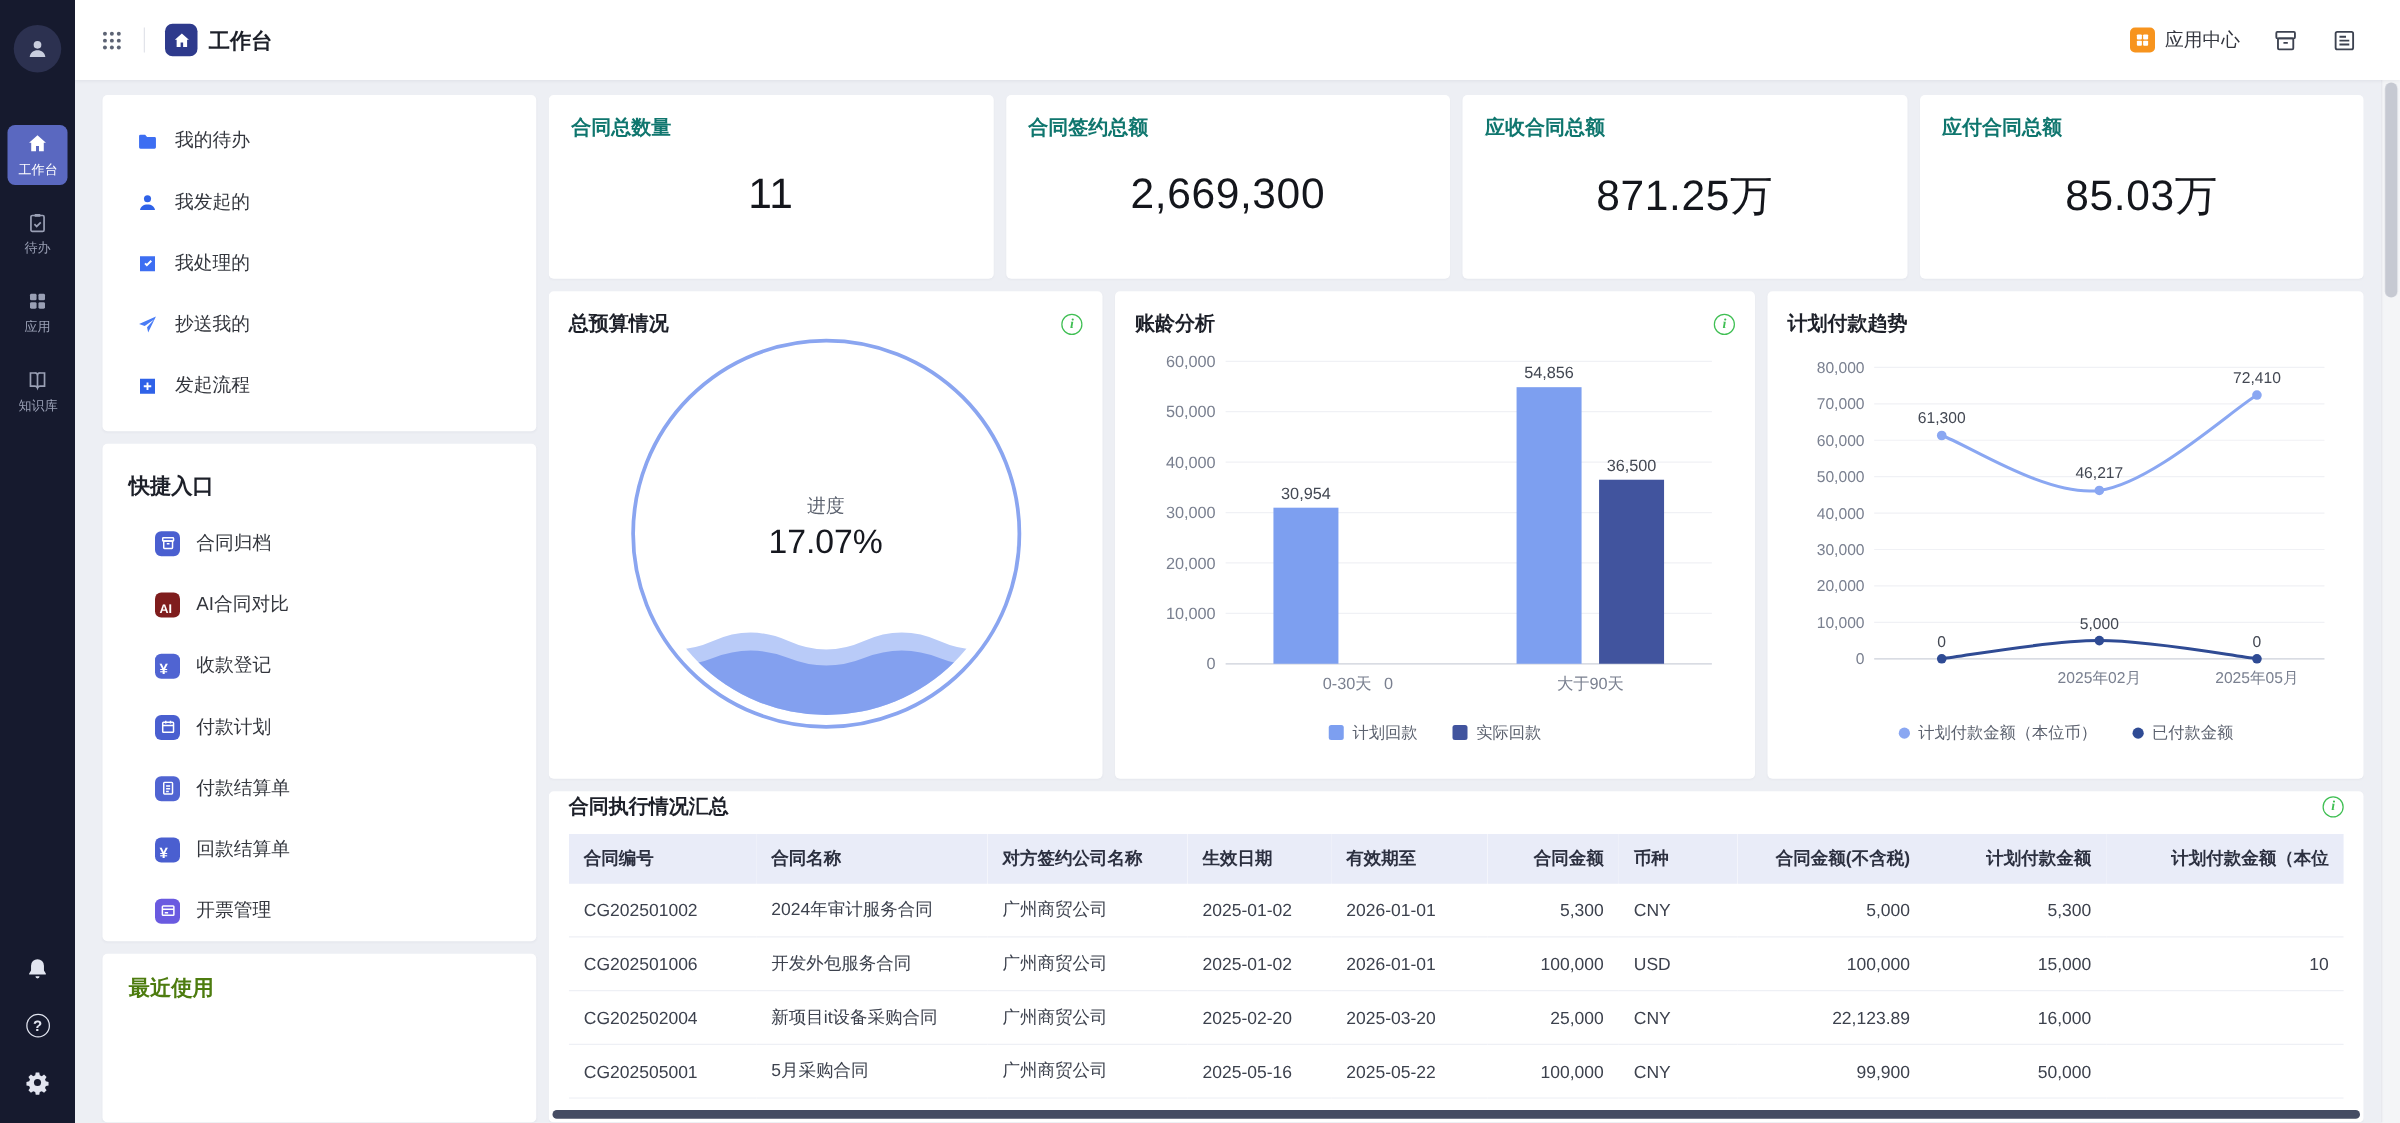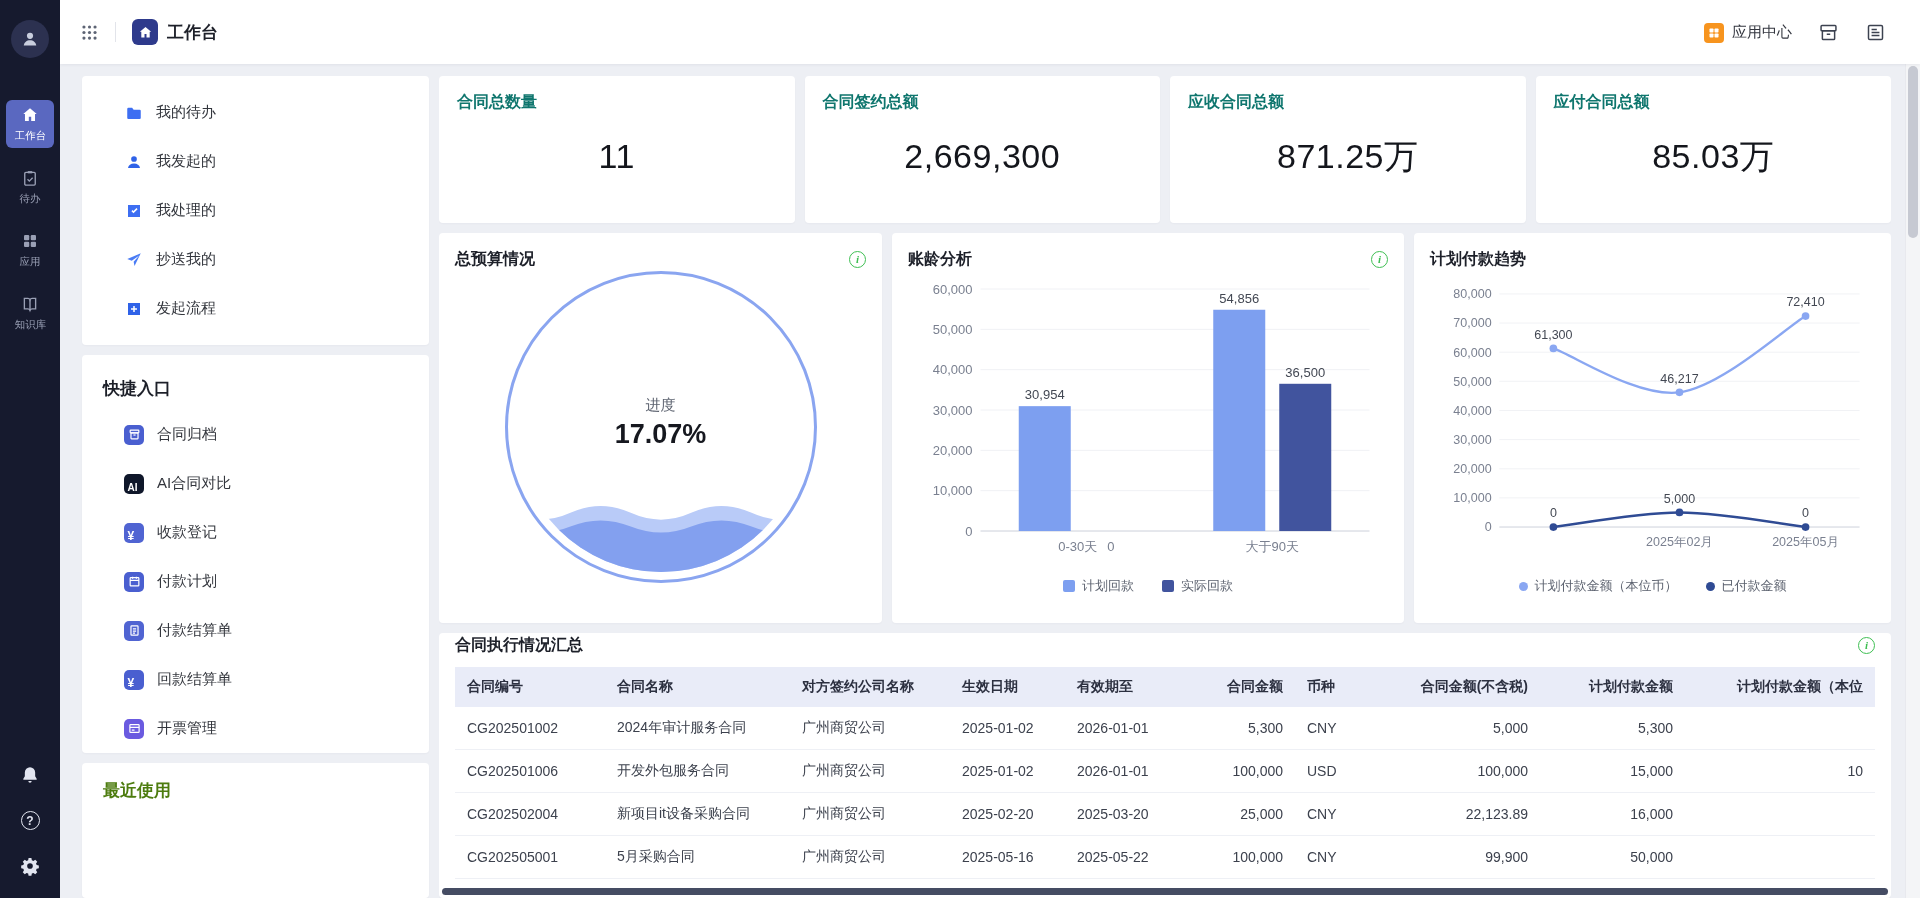--- a/index.html
+++ b/index.html
@@ -21,34 +21,34 @@
   .q-circle{width:19px;height:19px;border:1.7px solid #e2e5f0;border-radius:50%;font-size:12px;font-weight:700;display:flex;align-items:center;justify-content:center;cursor:pointer}
 
   
   .main-col{flex:1;display:flex;flex-direction:column;min-width:0}
   .header{height:64px;background:#fff;display:flex;align-items:center;padding:0 34px 0 20px;flex-shrink:0;box-shadow:0 1px 3px rgba(20,24,48,.06);position:relative;z-index:4}
   .hdr-grid{width:19px;height:19px;color:#5d6474;cursor:pointer}
   .hdr-divider{width:1px;height:20px;background:#e2e4ea;margin:0 16px}
   .home-badge{width:26px;height:26px;border-radius:6px;background:#2e3a8c;display:flex;align-items:center;justify-content:center;margin-right:9px}
   .home-badge .icon{width:15px;height:15px;color:#fff}
   .page-title{font-size:17px;font-weight:700;color:#1d2029}
-  .hdr-right{margin-left:auto;display:flex;align-items:flex-end;gap:26px}
+  .hdr-right{margin-left:auto;display:flex;align-items:center;gap:26px}
   .app-center{display:flex;align-items:center;gap:8px;cursor:pointer}
   .ac-icon{width:20px;height:20px;border-radius:4px;background:#f7941e;display:flex;align-items:center;justify-content:center}
   .ac-icon .icon{width:12px;height:12px;color:#fff}
   .ac-label{font-size:15px;color:#33363f}
   .hdr-ico{width:21px;height:21px;color:#3c4250;cursor:pointer}
 
   
   .content{flex:1;display:flex;gap:10px;padding:12px 29px 0 22px;overflow:hidden}
   .card{background:#fff;border-radius:4px;box-shadow:0 1px 2px rgba(25,30,60,.03)}
 
   
   .left-panel{width:347px;flex-shrink:0;display:flex;flex-direction:column;gap:10px}
-  .menu-card{padding:12px 16px}
+  .menu-card{padding:12px 0}
   .menu-item{height:49px;display:flex;align-items:center;gap:13px;padding-left:27px;font-size:15px;color:#33363d;cursor:pointer}
   .menu-item .icon{width:18px;height:18px}
   .quick-card{padding:14px 0 0}
   .quick-title{font-size:17px;font-weight:700;color:#1d2029;padding:8px 0 10px 21px}
   .quick-item{height:49px;display:flex;align-items:center;gap:13px;padding-left:42px;font-size:15px;color:#33363d;cursor:pointer}
   .qicon{width:20px;height:20px;border-radius:5px;display:flex;align-items:center;justify-content:center;flex-shrink:0}
   .qicon .icon{width:13px;height:13px;color:#fff}
   .q-txt{color:#fff;font-size:10px;font-weight:700;line-height:1}
   .recent-card{flex:1;min-height:40px;padding:16px 0 0 21px;overflow:hidden}
   .recent-title{font-size:17px;font-weight:700;color:#4d7c0f}
@@ -67,21 +67,21 @@
   .line-card{flex:1;min-width:0}
   .card-head{display:flex;align-items:center;justify-content:space-between;height:24px}
   .card-title{font-size:16px;font-weight:700;color:#1d2029}
   .info-dot{width:17px;height:17px;border:1.5px solid #3fbf53;color:#3fbf53;border-radius:50%;font-size:11px;font-weight:700;display:flex;align-items:center;justify-content:center;cursor:pointer;font-family:"Liberation Serif",serif;font-style:italic}
 
   .gauge-wrap{flex:1;display:flex;align-items:flex-start;justify-content:center}
   .gauge{width:312px;height:312px;border-radius:50%;border:3px solid #8aa5f0;position:relative}
   .gauge svg{position:absolute;inset:2px;width:calc(100% - 4px);height:calc(100% - 4px)}
   .gauge-text{position:absolute;left:0;right:0;top:50%;transform:translateY(-58%);text-align:center}
   .gauge-label{font-size:15px;color:#5c626f;margin-bottom:4px}
-  .gauge-value{font-size:27px;font-weight:700;color:#16181f}
+  .gauge-value{font-size:27px;font-weight:400;color:#16181f}
 
   .chart-svg{width:100%;height:300px;margin-top:2px}
   .tk{font-size:13px;fill:#7a8090}
   .vl{font-size:13px;fill:#434853}
   .legend{display:flex;justify-content:center;gap:28px;margin-top:4px;font-size:13px;color:#5c626f}
   .lg-item{display:flex;align-items:center;gap:7px;cursor:pointer}
   .sw{width:12px;height:12px;border-radius:2px;display:inline-block}
   .dot{width:9px;height:9px;border-radius:50%;display:inline-block}
 
   
@@ -276,21 +276,21 @@
                   <svg viewBox="0 0 24 24" fill="none" stroke="#fff" stroke-width="2.2">
                     <rect x="4" y="4" width="16" height="5" rx="1"></rect>
                     <rect x="5.5" y="9" width="13" height="11" rx="1"></rect>
                     <path d="M10 13h4"></path>
                   </svg>
                 </span>
               </span>
     <span>合同归档</span>
             </div>
             <div class="quick-item">
-    <span class="qicon" style="background:#0f172a">
+    <span class="qicon" style="background:#7f1d1d">
                 <span class="icon"><span class="q-txt">AI</span></span>
               </span>
     <span>AI合同对比</span>
             </div>
             <div class="quick-item">
     <span class="qicon" style="background:#5064d2">
                 <span class="icon"><span class="q-txt" style="font-size:12px">¥</span></span>
               </span>
     <span>收款登记</span>
             </div>

